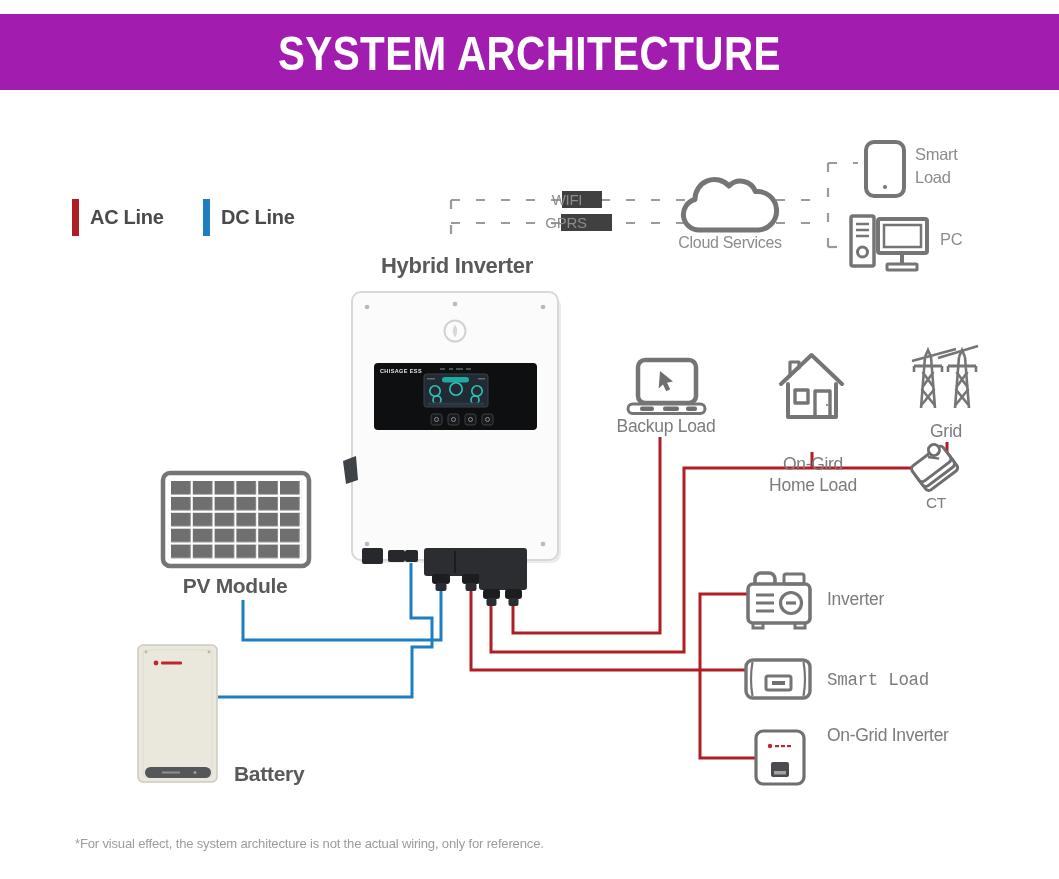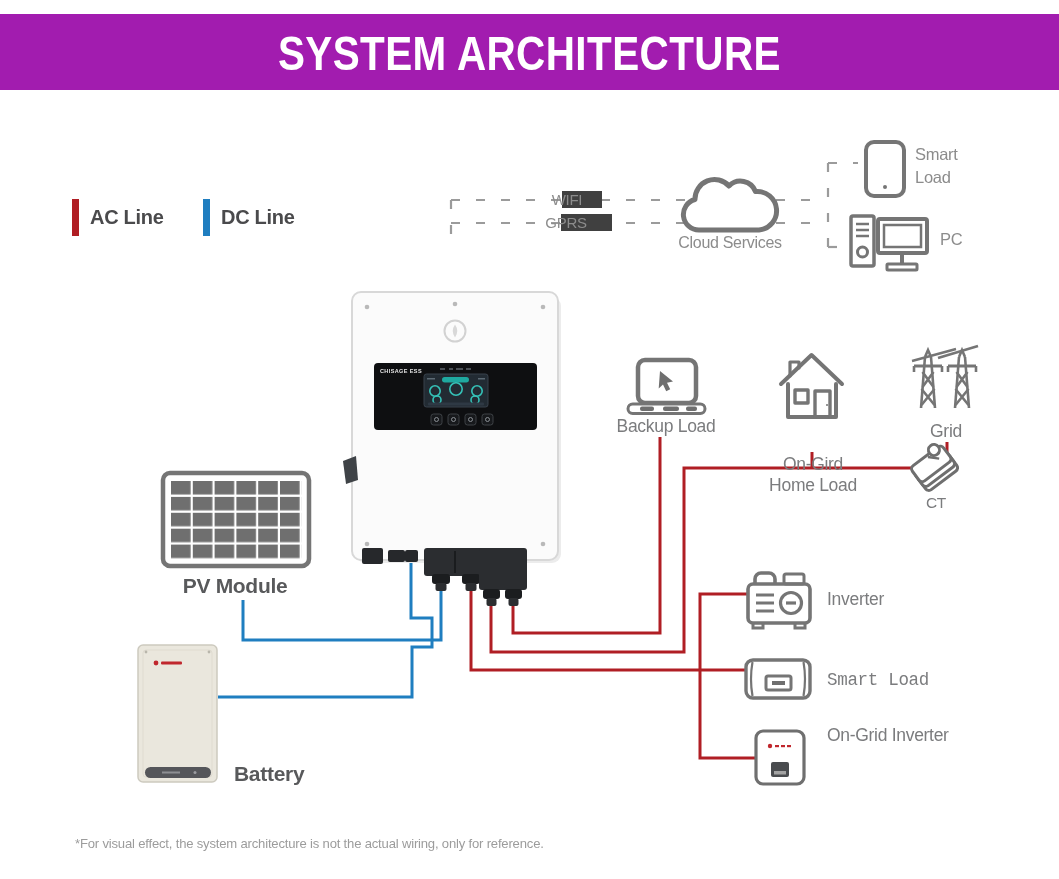--- a/index.html
+++ b/index.html
@@ -252,20 +252,21 @@
       </g>
     </g>
   </svg>
 
   <div class="lbl small mask" style="left:562px;top:191px;"><span class="ctr" style="display:inline-block">WIFI</span></div>
   <div class="lbl small mask" style="left:561px;top:214px;"><span class="ctr" style="display:inline-block">GPRS</span></div>
   <div class="lbl small ctr" style="left:730px;top:234px;font-size:16px;">Cloud Services</div>
   <div class="lbl phone-lbl" style="left:915px;top:143px;">Smart Load</div>
   <div class="lbl" style="left:940px;top:230px;font-size:16.5px;color:#8C8C8C;">PC</div>
 
+  <div class="lbl node-title ctr" style="left:457px;top:253px;font-size:22px;">Hybrid Inverter</div>
   <div class="lbl node-title ctr" style="left:235px;top:574px;">PV Module</div>
   <div class="lbl node-title" style="left:234px;top:762px;">Battery</div>
 
   <div class="lbl icon-lbl ctr" style="left:666px;top:416px;">Backup Load</div>
   <div class="lbl icon-lbl ctr" style="left:813px;top:418px;line-height:1.18;margin-top:36px;">
     <span style="display:block;">On-Gird</span>
     <span style="display:block;">Home Load</span>
   </div>
   <div class="lbl icon-lbl ctr" style="left:946px;top:421px;">Grid</div>
   <div class="lbl ctr" style="left:936px;top:494px;font-size:15.5px;">CT</div>

